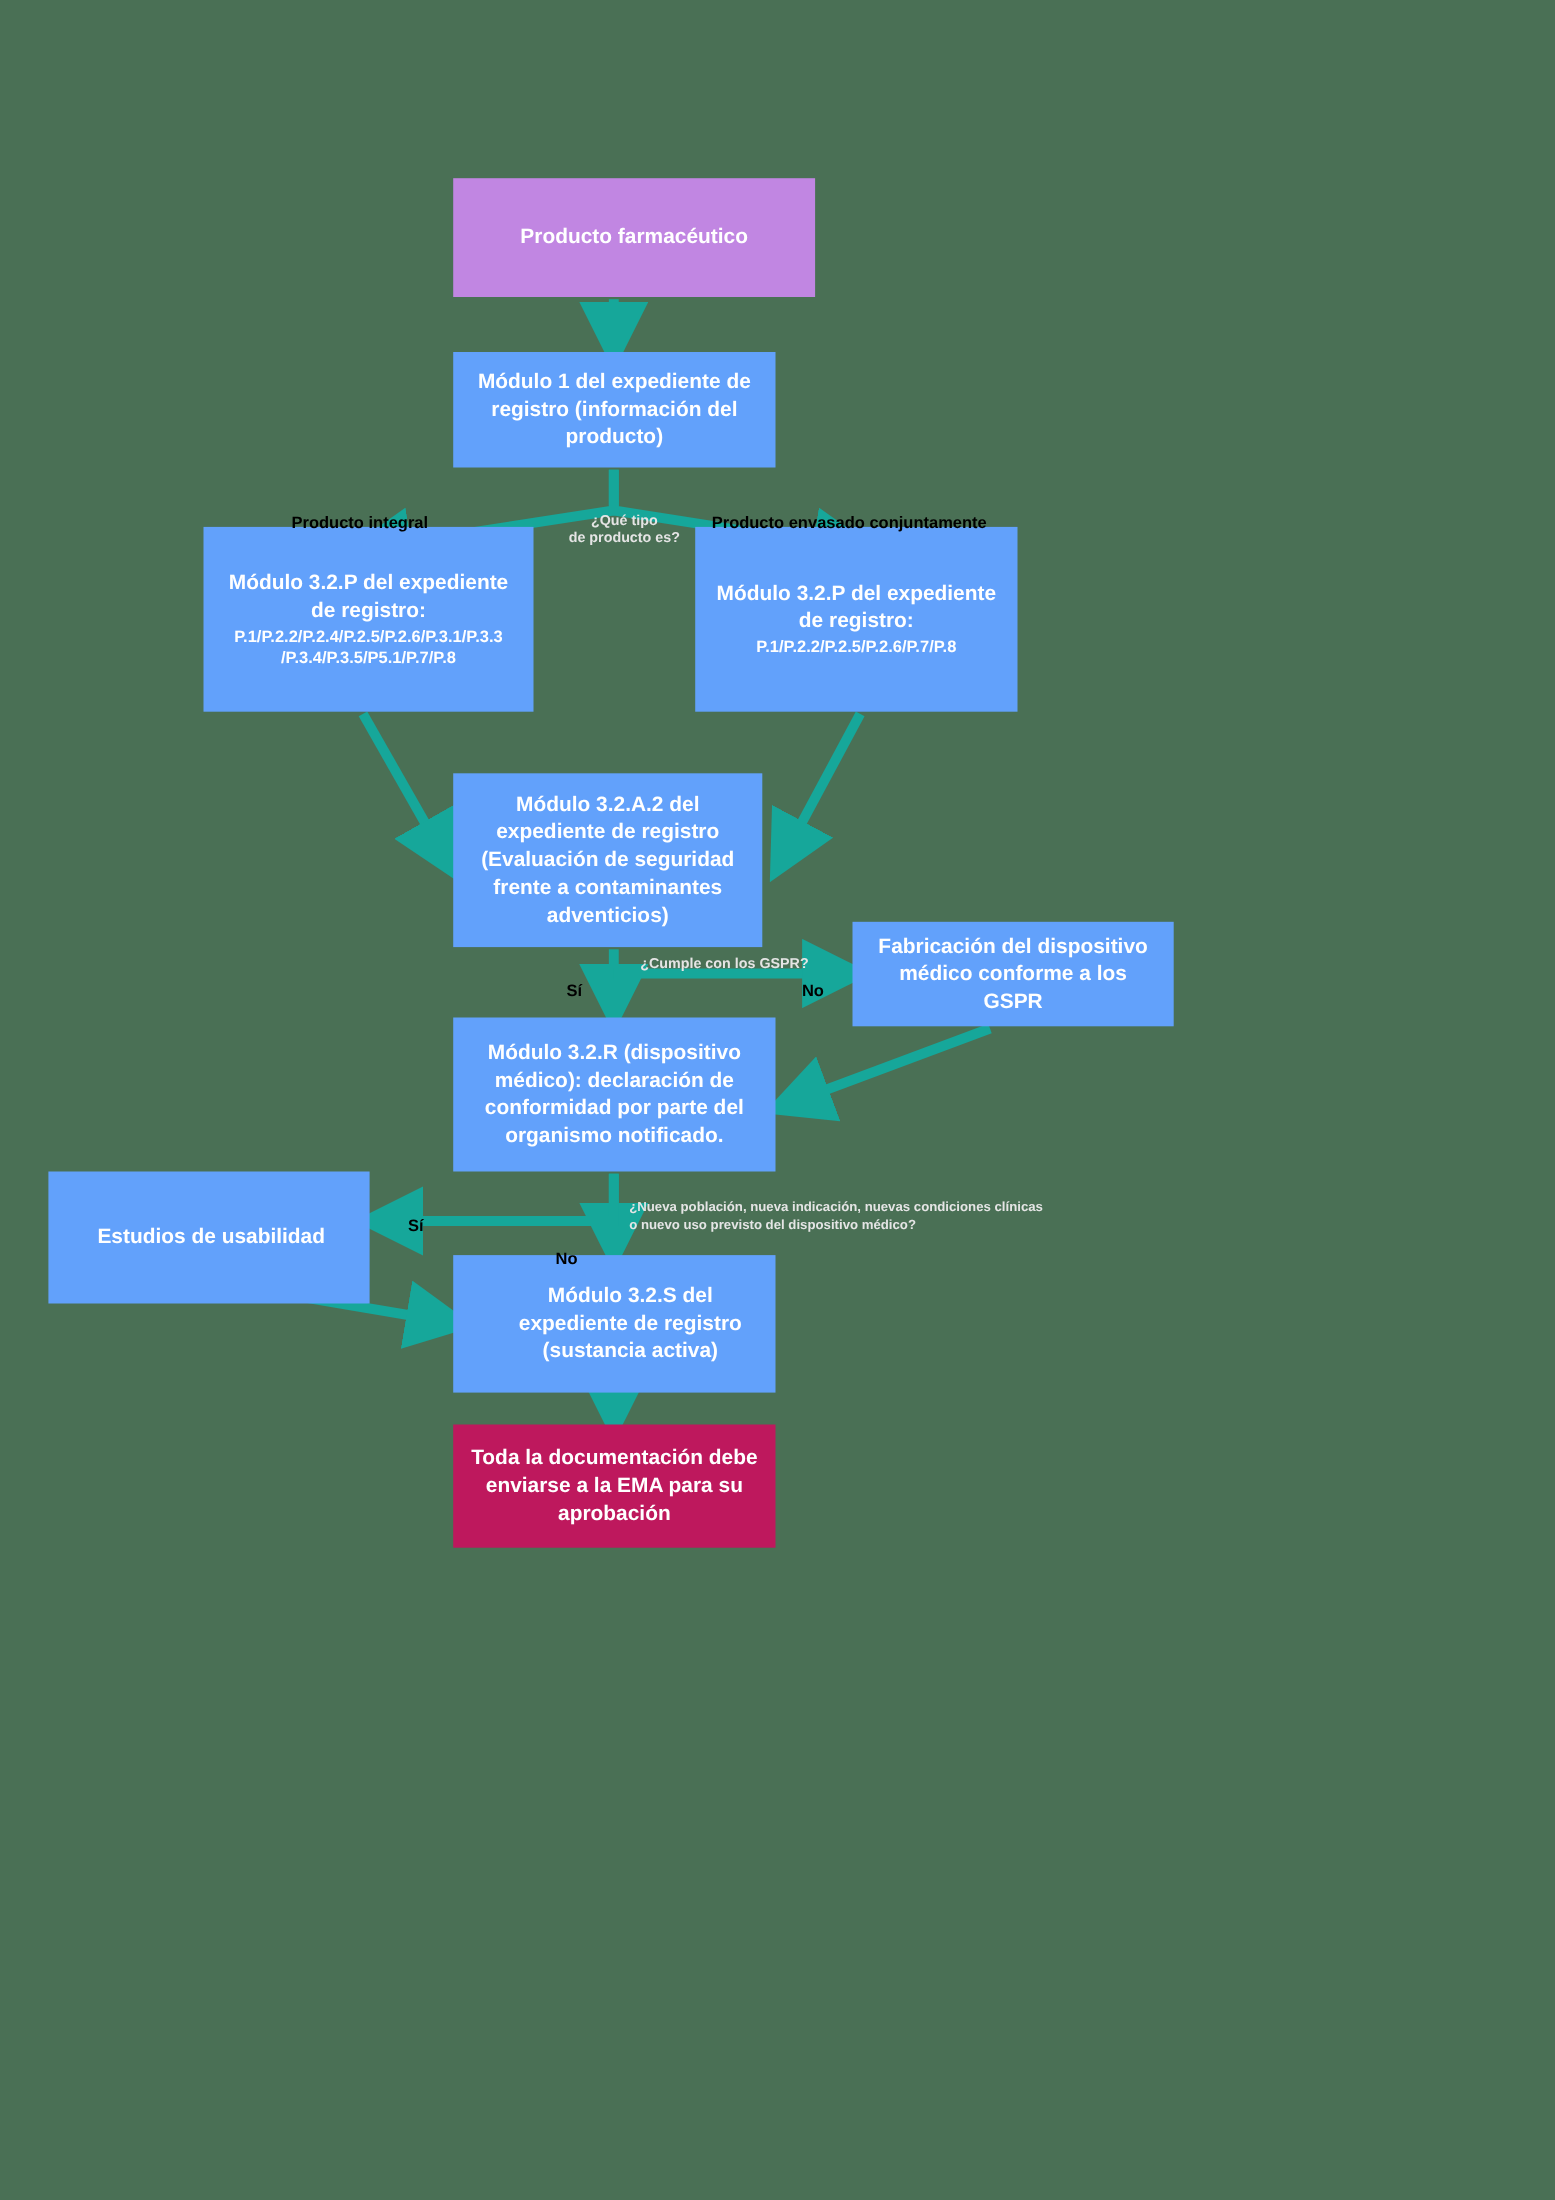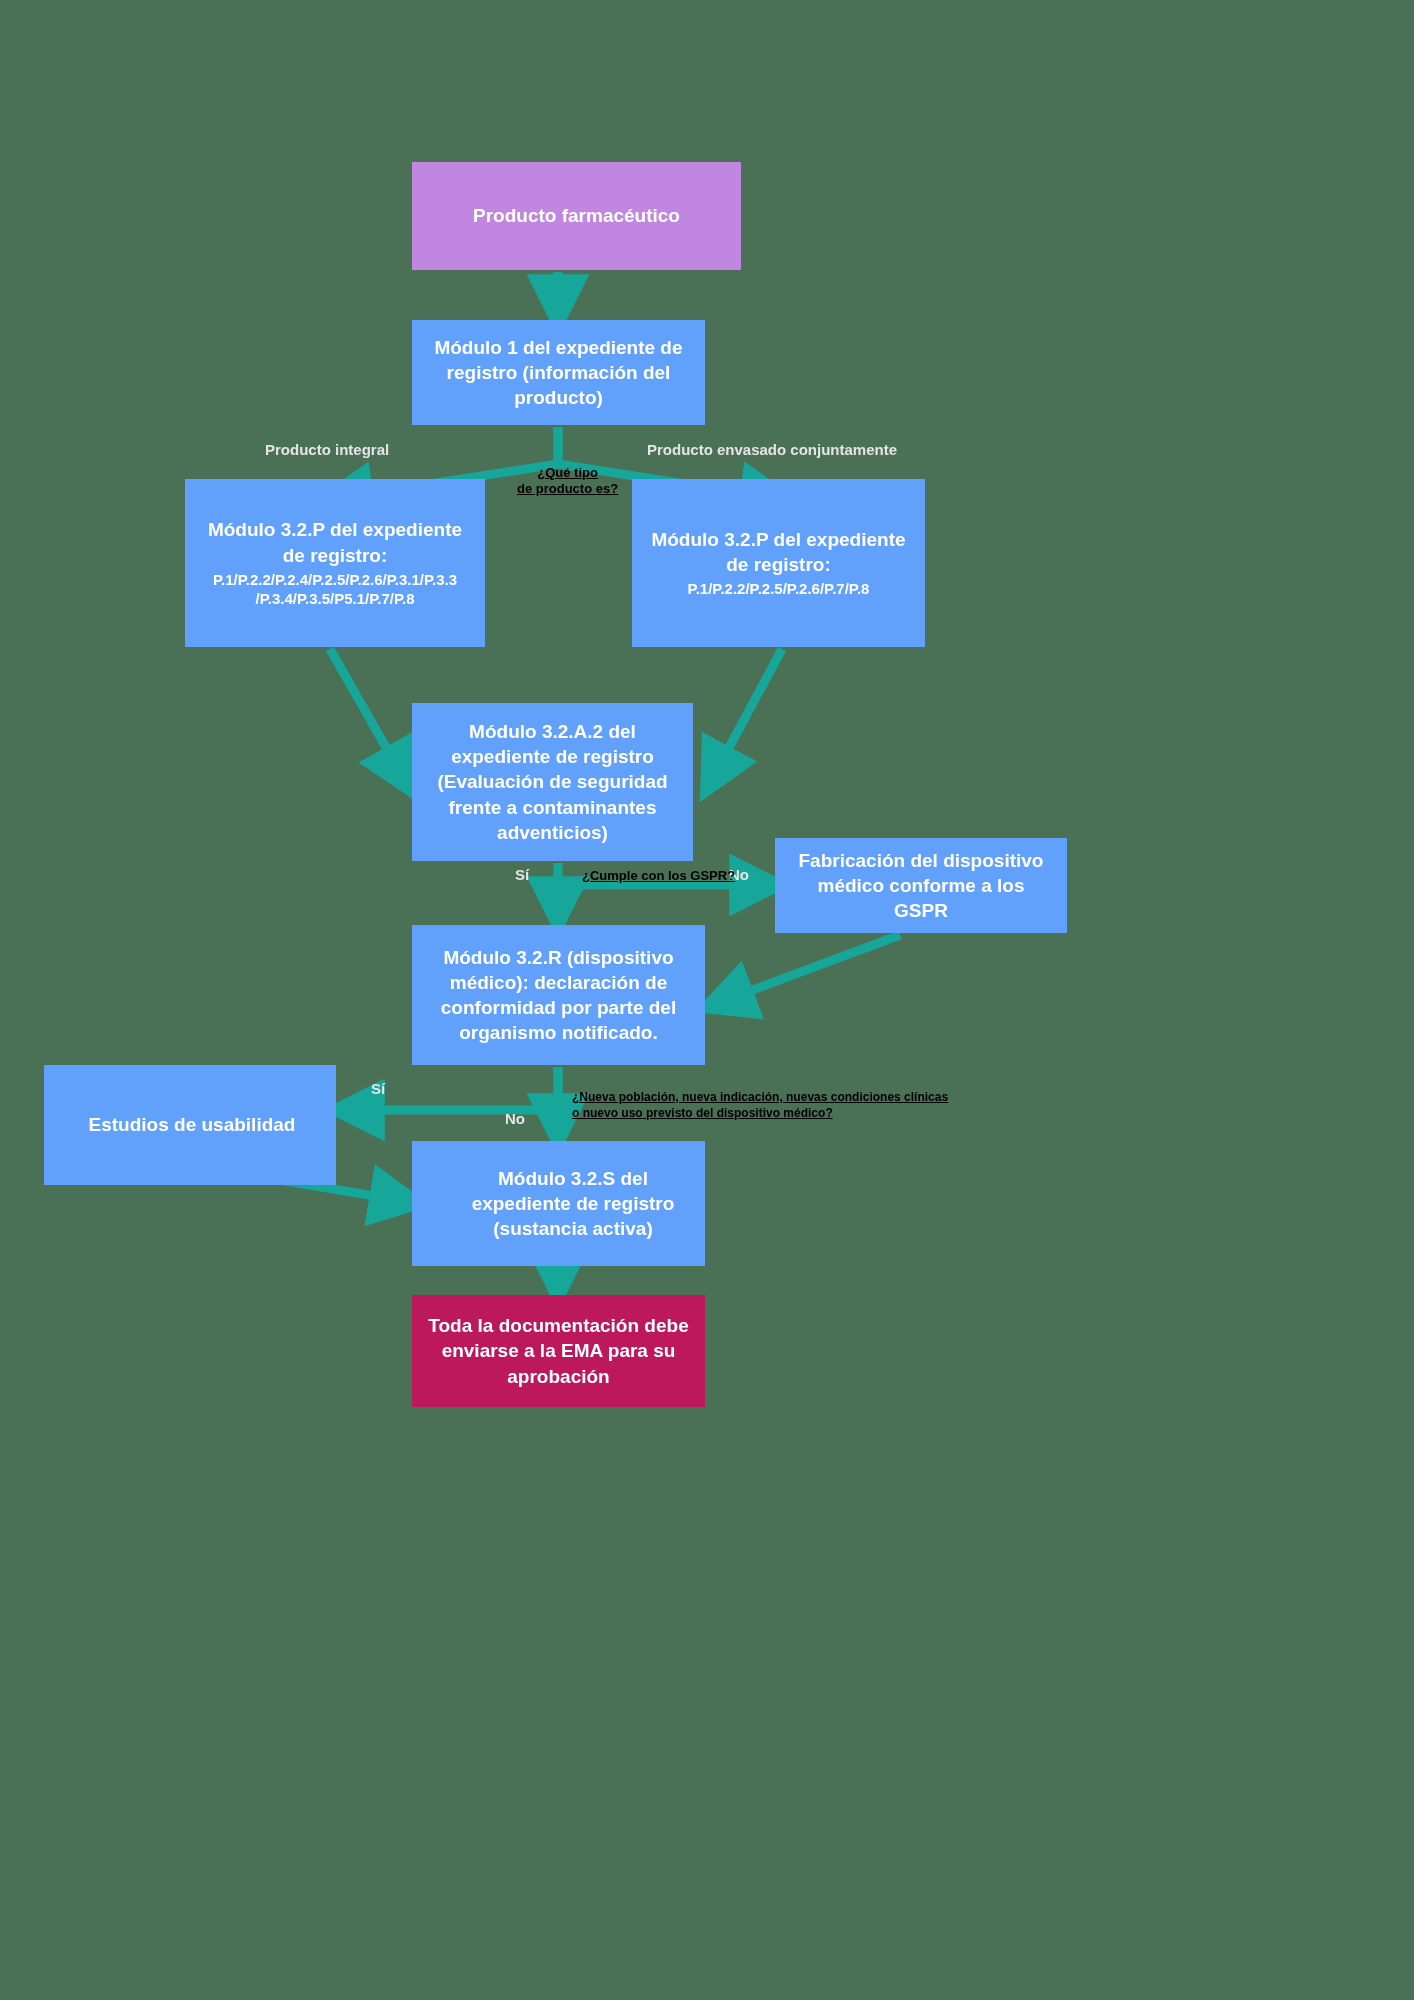--- a/index.html
+++ b/index.html
@@ -33,22 +33,22 @@
     line-height:1.3;
     margin-top:2px;
   }
 
   .elabel{
     position:absolute;
     font-weight:bold;
     white-space:pre-line;
     line-height:1.25;
   }
-  .elabel.purple{color:#e5e5e5;}
-  .elabel.blue{color:#000000;text-decoration:underline;}
+  .elabel.purple{color:#000000;margin-top:26px;}
+  .elabel.blue{color:#e5e5e5;}
 
   
   #n-producto      {left:412px; top:162px;  width:329px; height:108px; font-size:19px;}
   #n-mod1          {left:412px; top:320px;  width:293px; height:105px; font-size:19px;}
   #n-pleft         {left:185px; top:479px;  width:300px; height:168px; font-size:19px;}
   #n-pright        {left:632px; top:479px;  width:293px; height:168px; font-size:19px;}
   #n-a2            {left:412px; top:703px;  width:281px; height:158px; font-size:19px;}
   #n-gspr          {left:775px; top:838px;  width:292px; height:95px;  font-size:19px;}
   #n-r             {left:412px; top:925px;  width:293px; height:140px; font-size:19px;}
   #n-usab          {left:44px;  top:1065px; width:292px; height:120px;  font-size:19px;padding-left:18px;}

